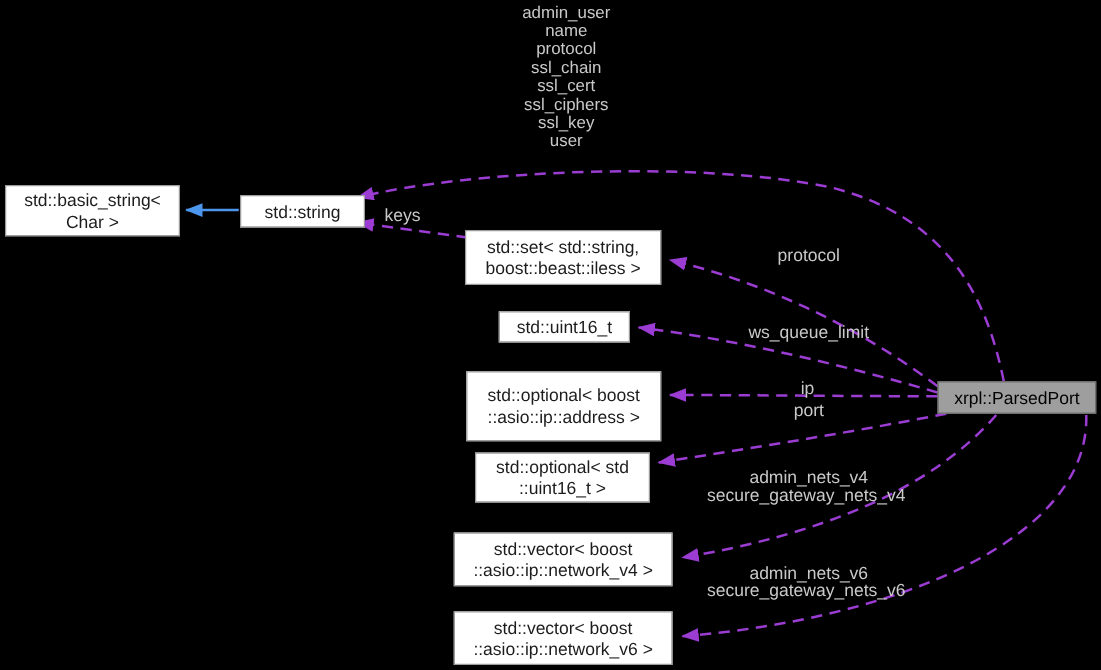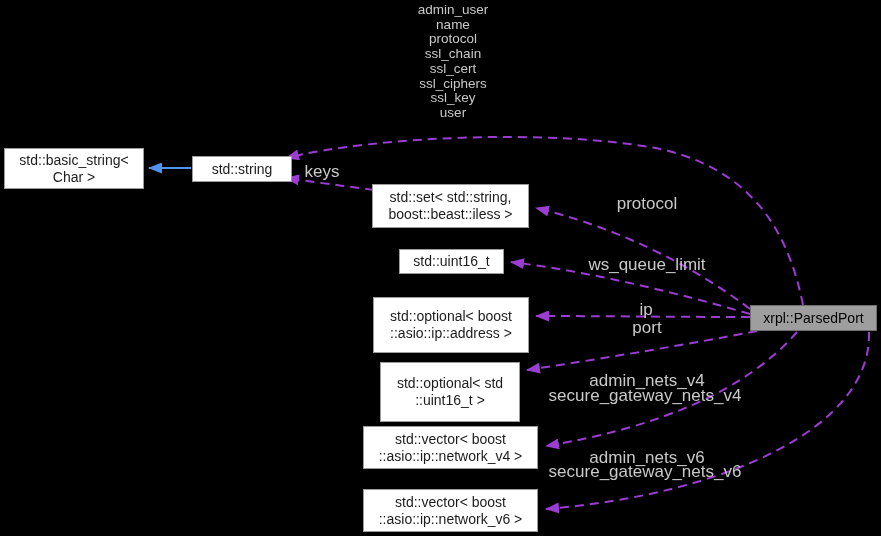--- a/index.html
+++ b/index.html
@@ -32,21 +32,21 @@
     font-size:14px;line-height:17px;text-align:center;white-space:nowrap;
   }
   .node.focus{
     background:var(--focus-fill);
     border-color:var(--focus-border);
     color:var(--focus-text);
     text-align:right;
   }
   .elabel{
     position:absolute;transform:translate(-50%,-50%);
-    color:var(--label-text);font-size:17px;white-space:nowrap;text-align:center;
+    color:var(--label-text);font-size:14px;white-space:nowrap;text-align:center;
   }
   .member-stack{
     position:absolute;left:338px;top:3px;width:230px;
     text-align:center;color:var(--label-text);
     font-size:13.5px;line-height:14.7px;
   }
   .member-stack span{display:block;}
 </style>
 </head>
 <body>
@@ -117,21 +117,21 @@
 
 <div class="node" style="left:399px;top:249px;width:105px;height:25px">
   <span>std::uint16_t</span>
 </div>
 
 <div class="node" style="left:373px;top:297px;width:156px;height:56px">
   <span>std::optional&lt; boost</span>
   <span>::asio::ip::address &gt;</span>
 </div>
 
-<div class="node" style="left:380px;top:362px;width:140px;height:60px">
+<div class="node" style="left:380px;top:362px;width:140px;height:40px">
   <span>std::optional&lt; std</span>
   <span>::uint16_t &gt;</span>
 </div>
 
 <div class="node" style="left:363px;top:426px;width:175px;height:43px">
   <span>std::vector&lt; boost</span>
   <span>::asio::ip::network_v4 &gt;</span>
 </div>
 
 <div class="node" style="left:363px;top:489px;width:175px;height:43px">

